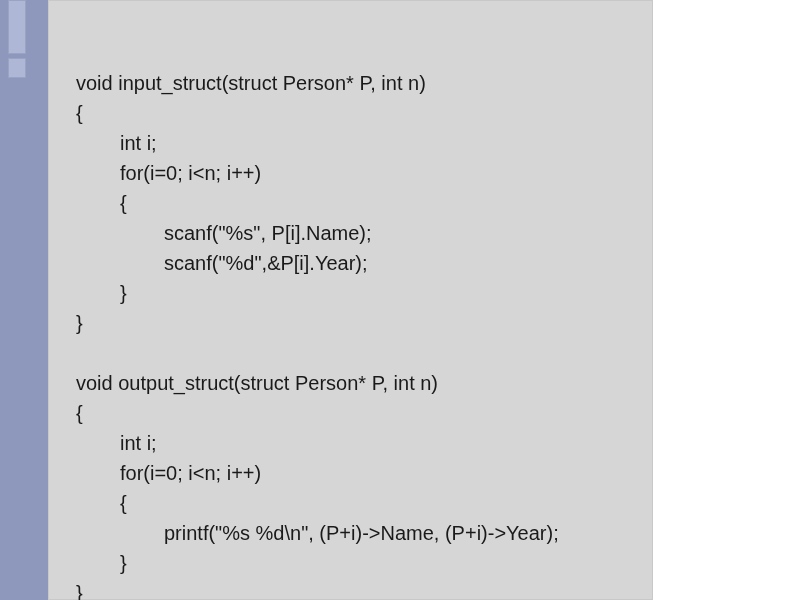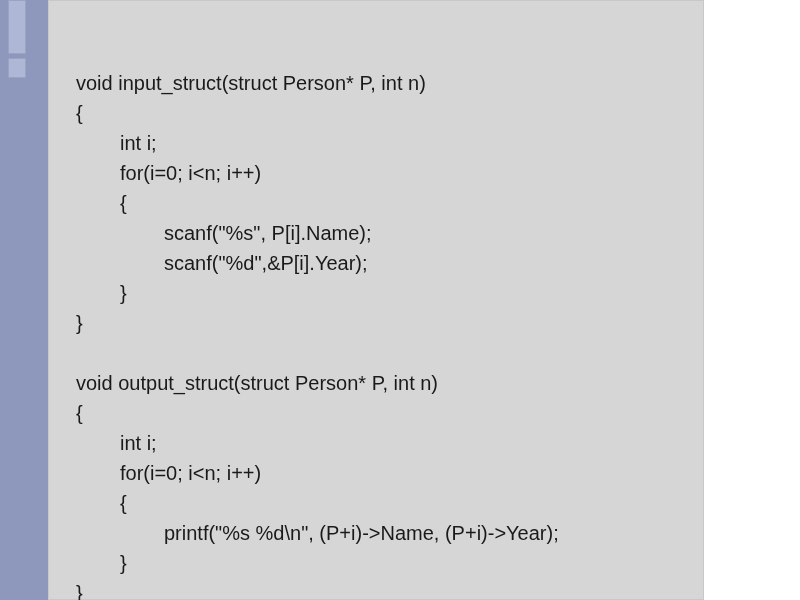--- a/index.html
+++ b/index.html
@@ -6,21 +6,21 @@
     margin: 0;
     padding: 0;
     width: 800px;
     height: 600px;
     overflow: hidden;
     font-family: Arial, Helvetica, sans-serif;
     background: #fff;
   }
   .page {
     position: relative;
-    width: 704px;
+    width: 653px;
     height: 600px;
     background: #8e98bd;
   }
   .sidebar {
     position: absolute;
     left: 0;
     top: 0;
     width: 30px;
     height: 600px;
     background: #8e98bd;

